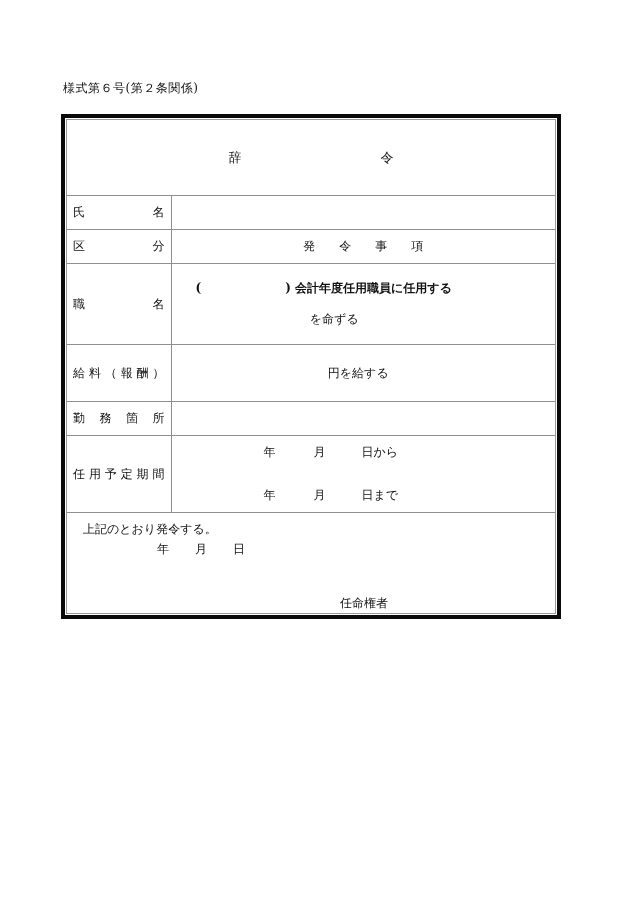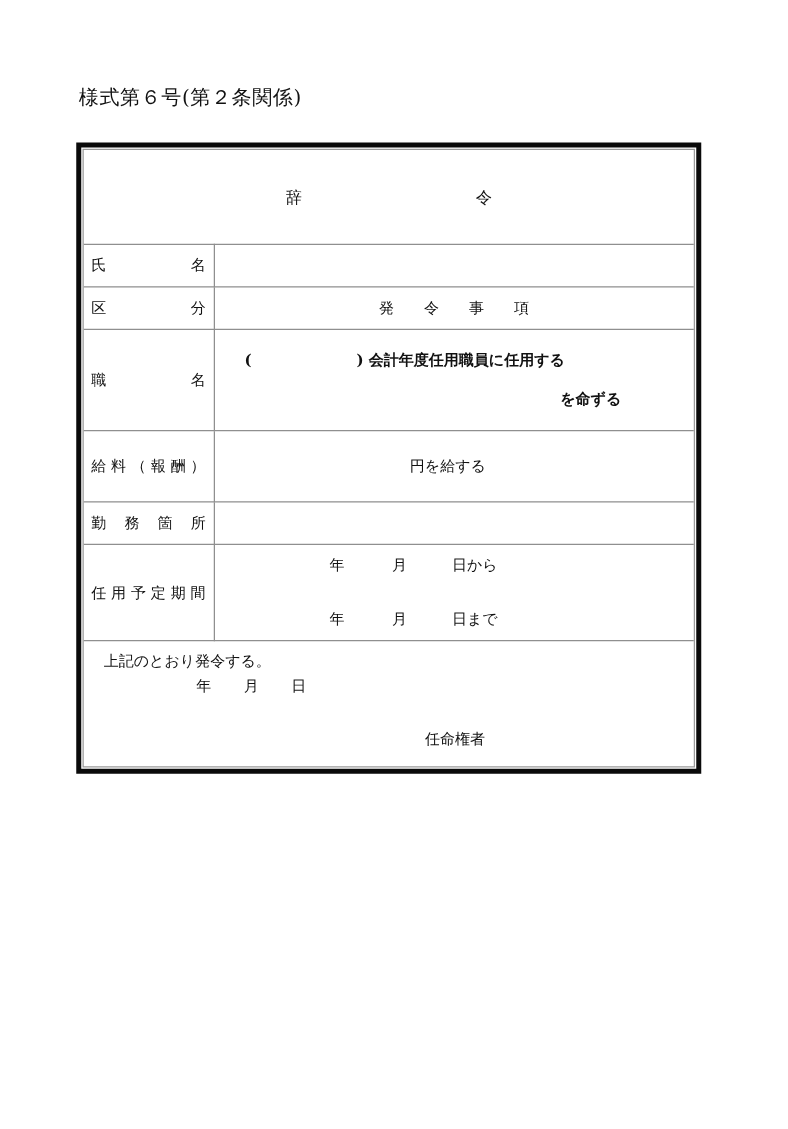--- a/index.html
+++ b/index.html
@@ -1,17 +1,17 @@
 <!DOCTYPE html>
 <html><head>
 <meta charset="utf-8">
 <style>
   html, body { margin:0; padding:0; background:#ffffff; }
   body { width:630px; height:903px; position:relative; font-family:"DejaVu Serif","Liberation Serif",serif; color:#111; overflow:hidden; }
-  .form-no { position:absolute; left:63px; top:68px; font-size:16px; letter-spacing:0.5px; }
+  .form-no { position:absolute; left:63px; top:80px; font-size:12px; letter-spacing:0.5px; }
   .outer { position:absolute; left:61px; top:114px; width:492px; height:497px; border:4px solid #0a0a0a; }
   .inner { position:absolute; left:1px; top:1px; right:1px; bottom:1px; border:1px solid #9a9a9a; }
   table { border-collapse:collapse; width:100%; font-size:12px; }
   td { border:1px solid #8f8f8f; padding:0; vertical-align:middle; }
   tr > td:first-child { border-left:none; }
   tr > td:last-child { border-right:none; }
   tr:first-child > td { border-top:none; }
   tr:last-child > td { border-bottom:none; }
   .title-row td { height:75px; text-align:center; }
   .title { display:inline-flex; justify-content:space-between; width:165px; font-size:13px; }
@@ -20,34 +20,34 @@
   .r-name td { height:33px; }
   .r-kubun td { height:33px; }
   .r-shoku td { height:80px; }
   .r-kyu td { height:56px; }
   .r-kinmu td { height:33px; }
   .r-kikan td { height:76px; }
   .center { text-align:center; }
   .items { display:inline-flex; justify-content:space-between; width:120px; }
   .shoku-line1 { padding-left:24px;font-weight:bold; }
   .shoku-line1 .paren-gap { display:inline-block; width:84px; }
-  .shoku-line2 { text-align:right; margin-top:14px; padding-right:58px;font-weight:bold; }
+  .shoku-line2 { text-align:center; margin-top:14px; padding-right:58px; }
   .kyu-text { text-align:center; padding-right:10px;font-family:Liberation Mono, monospace; }
   .period-line { display:flex; padding-left:92px; }
   .period-line span { display:inline-block; }
   .p-year { width:50px; }
   .p-month { width:48px; }
   .period-line + .period-line { margin-top:26px; }
   .bottom td { height:103px; vertical-align:top; position:relative;margin-top:24px; }
   .hatsurei { padding-left:16px; padding-top:8px; }
   .date-line { padding-left:90px; margin-top:3px; display:flex; }
   .date-line span { display:inline-block; }
   .d-year { width:38px; }
   .d-month { width:38px; }
-  .ninmei { position:absolute; left:273px; bottom:16px; }
+  .ninmei { position:absolute; left:273px; bottom:4px; }
 </style>
 </head>
 <body>
 
 <div class="form-no">様式第６号(第２条関係)</div>
 
 <div class="outer">
   <div class="inner">
     <table>
       <tbody>

